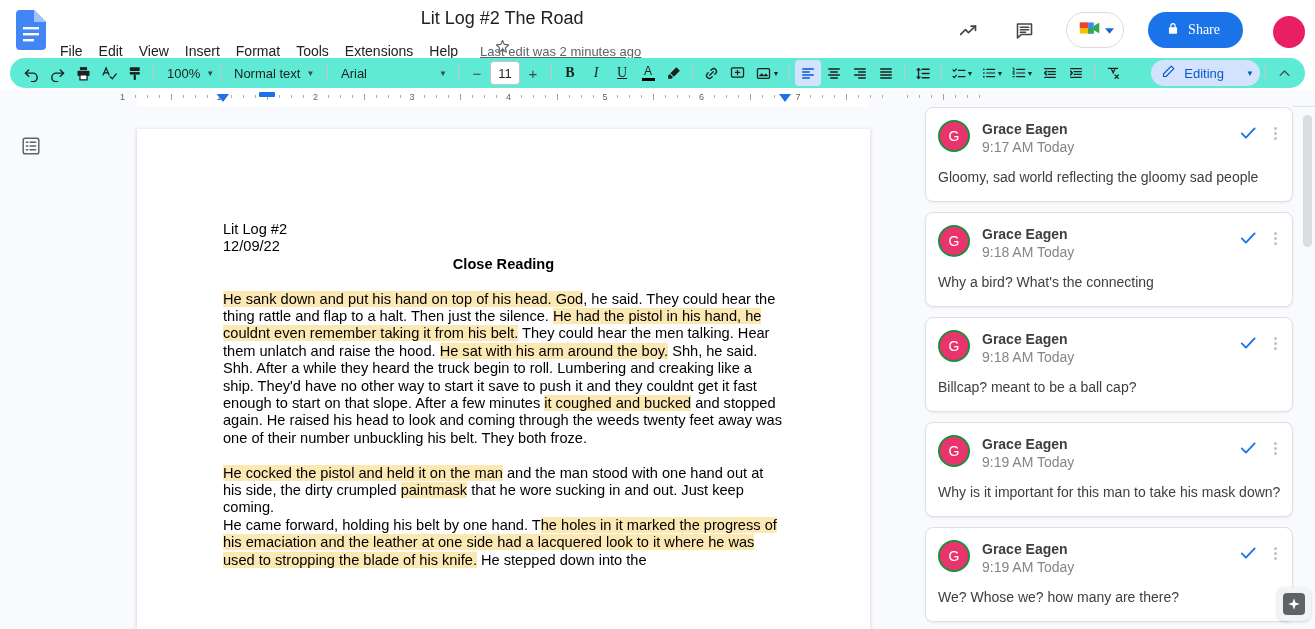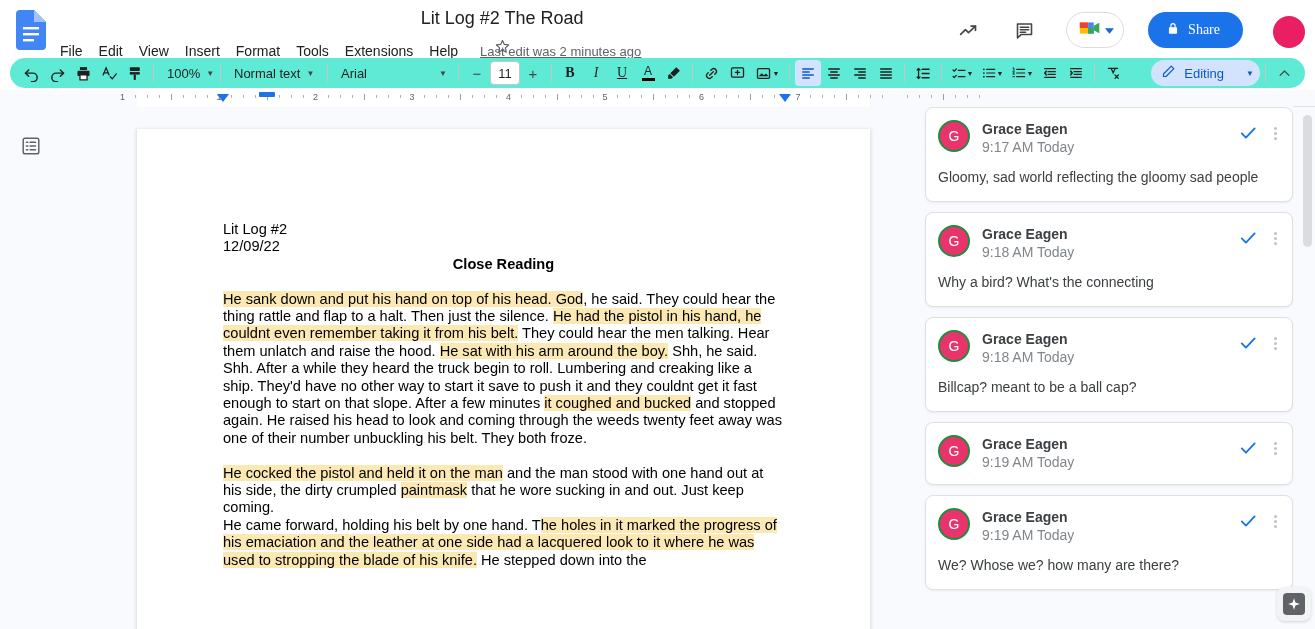--- a/index.html
+++ b/index.html
@@ -691,20 +691,21 @@
               <div class="resolve-btn"><svg width="20" height="20" viewBox="0 0 24 24" fill="none" stroke="#1a73e8" stroke-width="2.2" stroke-linecap="round" stroke-linejoin="round">
                   <path d="M4.5 12.5l5 5L20 6.5"></path>
                 </svg></div>
               <div class="kebab-btn">
                 <i></i>
                 <i></i>
                 <i></i>
               </div>
             </div>
           </div>
+          <div class="cc-body">Why is it important for this man to take his mask down?</div>
         </div>
         <div class="comment-card">
           <div class="cc-head">
             <div class="avatar">G</div>
             <div class="cc-meta">
               <div class="cc-author">Grace Eagen</div>
               <div class="cc-time">9:19 AM Today</div>
             </div>
             <div class="cc-actions">
               <div class="resolve-btn"><svg width="20" height="20" viewBox="0 0 24 24" fill="none" stroke="#1a73e8" stroke-width="2.2" stroke-linecap="round" stroke-linejoin="round">

